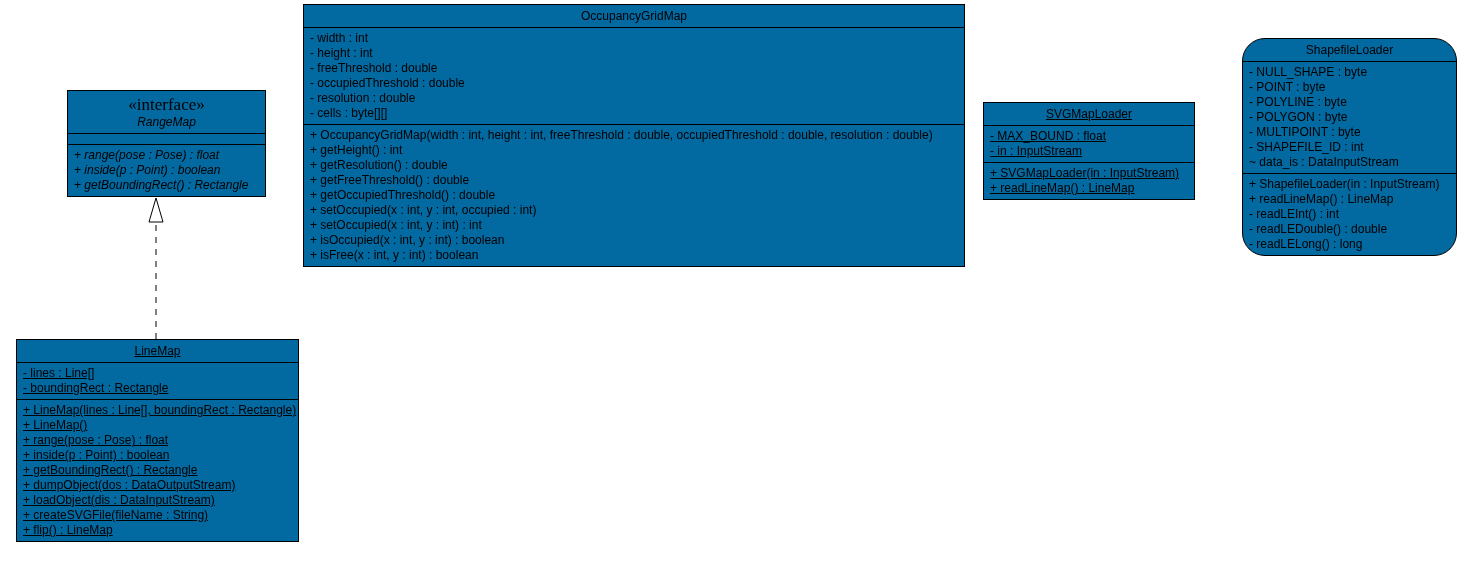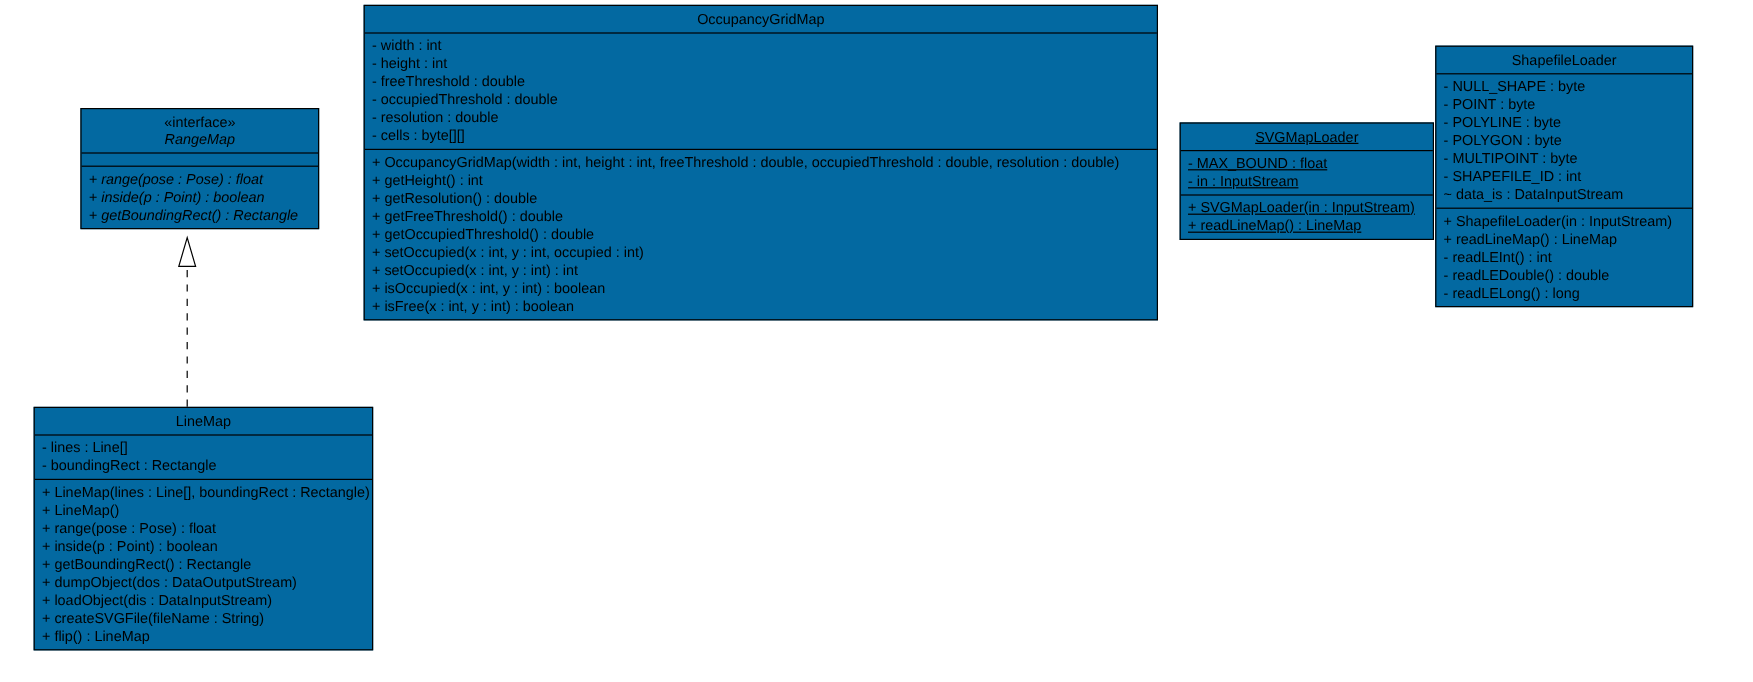--- a/index.html
+++ b/index.html
@@ -17,21 +17,22 @@
     border: 1px solid #000;
     background: #0369a1;
   }
   .class-name {
     text-align: center;
     padding: 4px 8px;
     border-bottom: 1px solid #000;
   }
   .stereotype {
     display: block;
-    font-size: 12px;
+    font-size: 17px;
+    font-family: Liberation Serif, serif;
   }
   .italic { font-style: italic; }
   .attrs, .ops {
     padding: 3px 6px;
   }
   .attrs {
     border-bottom: 1px solid #000;
   }
   .member {
     white-space: nowrap;
@@ -94,21 +95,21 @@
   <div class="attrs">
     <div class="member">- MAX_BOUND : float</div>
     <div class="member">- in : InputStream</div>
   </div>
   <div class="ops">
     <div class="member">+ SVGMapLoader(in : InputStream)</div>
     <div class="member">+ readLineMap() : LineMap</div>
   </div>
 </div>
 
-<div class="class-box" style="left:1196px; top:38px; width:213px;">
+<div class="class-box" style="left:1242px; top:38px; width:213px;border-radius:23px;">
   <div class="class-name">
     <span>ShapefileLoader</span>
   </div>
   <div class="attrs">
     <div class="member">- NULL_SHAPE : byte</div>
     <div class="member">- POINT : byte</div>
     <div class="member">- POLYLINE : byte</div>
     <div class="member">- POLYGON : byte</div>
     <div class="member">- MULTIPOINT : byte</div>
     <div class="member">- SHAPEFILE_ID : int</div>
@@ -116,21 +117,21 @@
   </div>
   <div class="ops">
     <div class="member">+ ShapefileLoader(in : InputStream)</div>
     <div class="member">+ readLineMap() : LineMap</div>
     <div class="member">- readLEInt() : int</div>
     <div class="member">- readLEDouble() : double</div>
     <div class="member">- readLELong() : long</div>
   </div>
 </div>
 
-<div class="class-box" style="left:28px; top:339px; width:281px;">
+<div class="class-box" style="left:16px; top:339px; width:281px;text-decoration:underline;">
   <div class="class-name">
     <span>LineMap</span>
   </div>
   <div class="attrs">
     <div class="member">- lines : Line[]</div>
     <div class="member">- boundingRect : Rectangle</div>
   </div>
   <div class="ops">
     <div class="member">+ LineMap(lines : Line[], boundingRect : Rectangle)</div>
     <div class="member">+ LineMap()</div>

